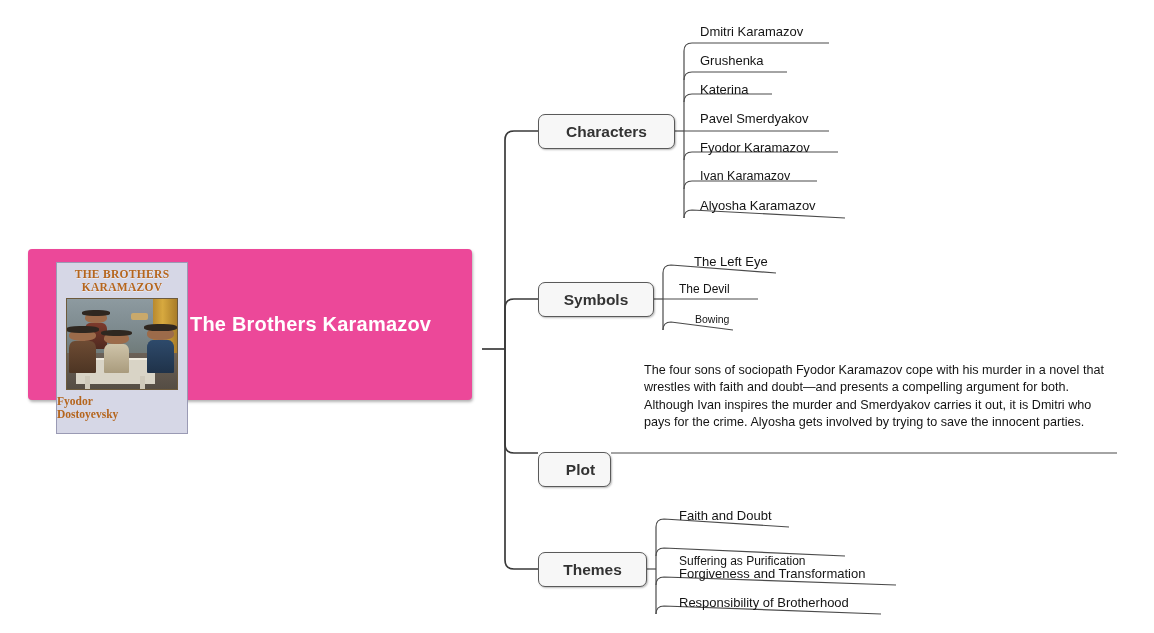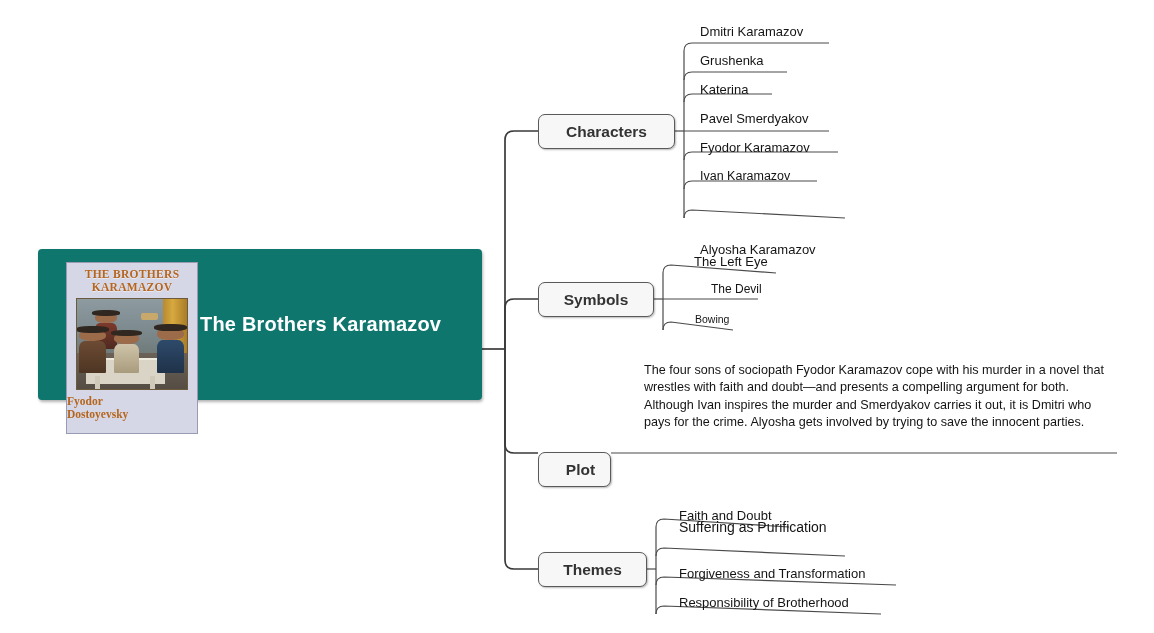--- a/index.html
+++ b/index.html
@@ -28,25 +28,25 @@
     position: absolute;
     left: 0; top: 0;
     width: 1154px;
     height: 633px;
     pointer-events: none;
   }
 
   
   #center-node {
     position: absolute;
-    left: 38px;
+    left: 28px;
     top: 249px;
     width: 444px;
     height: 151px;
-    background: #0f766e;
+    background: #ec4899;
     border-radius: 4px;
     box-shadow: 1px 2px 3px rgba(0,0,0,0.30);
     display: flex;
     align-items: center;
   }
 
   #book-cover {
     position: absolute;
     left: 28px;
     top: 13px;
@@ -268,26 +268,26 @@
   <div class="branch-node" style="left:538px; top:452px; width:73px; height:35px;padding-left:12px;">Plot</div>
 
   <div class="branch-node" style="left:538px; top:552px; width:109px; height:35px;">Themes</div>
 
   <div class="leaf" style="left:700px; top:24px;  font-size:13px;">Dmitri Karamazov</div>
   <div class="leaf" style="left:700px; top:53px;  font-size:13px;">Grushenka</div>
   <div class="leaf" style="left:700px; top:82px;  font-size:13px;">Katerina</div>
   <div class="leaf" style="left:700px; top:111px; font-size:13px;">Pavel Smerdyakov</div>
   <div class="leaf" style="left:700px; top:140px; font-size:13px;">Fyodor Karamazov</div>
   <div class="leaf" style="left:700px; top:169px; font-size:12.5px;">Ivan Karamazov</div>
-  <div class="leaf" style="left:700px; top:198px; font-size:13px;margin-top:44px;">Alyosha Karamazov</div>
+  <div class="leaf" style="left:700px; top:198px; font-size:13px;">Alyosha Karamazov</div>
 
   <div class="leaf" style="left:684px; top:254px; font-size:13px;margin-left:10px;">The Left Eye</div>
-  <div class="leaf" style="left:679px; top:282px; font-size:12px;margin-left:32px;">The Devil</div>
+  <div class="leaf" style="left:679px; top:282px; font-size:12px;">The Devil</div>
   <div class="leaf" style="left:675px; top:313px; font-size:10.5px;padding-left:20px;">Bowing</div>
 
   <div id="plot-text">The four sons of sociopath Fyodor Karamazov cope with his murder in a novel that wrestles with faith and doubt—and presents a compelling argument for both. Although Ivan inspires the murder and Smerdyakov carries it out, it is Dmitri who pays for the crime. Alyosha gets involved by trying to save the innocent parties.</div>
 
   <div class="leaf" style="left:679px; top:508px; font-size:13px;">Faith and Doubt</div>
-  <div class="leaf" style="left:679px; top:519px; font-size:14px;">Suffering as Purification</div>
+  <div class="leaf" style="left:679px; top:554px; font-size:12px;">Suffering as Purification</div>
   <div class="leaf" style="left:679px; top:566px; font-size:13px;">Forgiveness and Transformation</div>
   <div class="leaf" style="left:679px; top:595px; font-size:13px;">Responsibility of Brotherhood</div>
 
 </div>
 
 </body></html>

